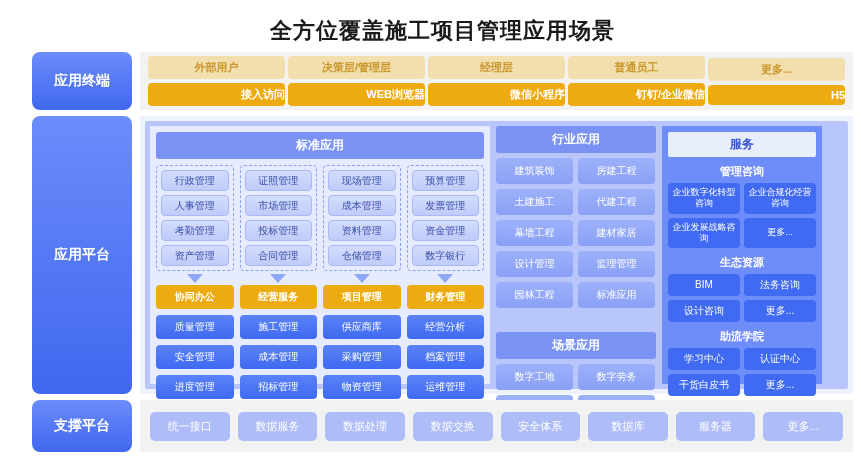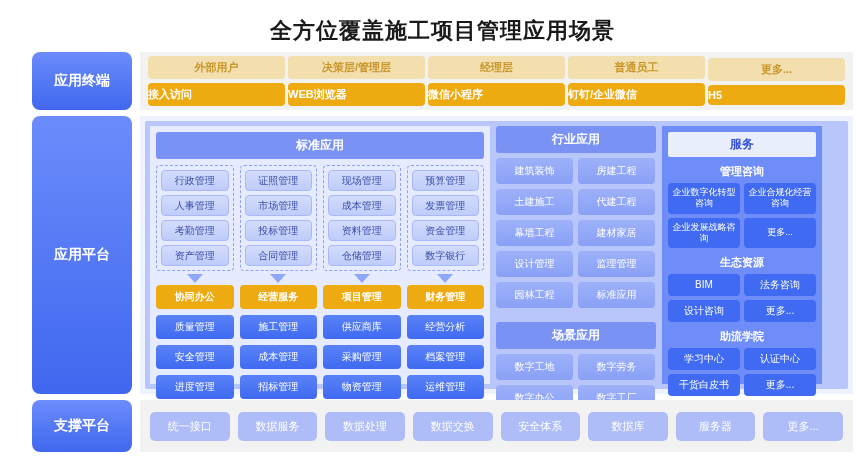--- a/index.html
+++ b/index.html
@@ -61,21 +61,21 @@
     font-weight: bold;
     text-align: center;
     border-radius: 4px;
     padding: 4px 0;
   }
   .term-bot {
     background: #eeab11;
     color: #ffffff;
     font-size: 11px;
     font-weight: bold;
-    text-align: left;
+    text-align: right;
     border-radius: 4px;
     padding: 4px 0;
   }
 
   
   .platform-band { height: 278px; }
   .platform-body {
     flex: 1;
     background: #eef1fe;
     padding: 5px;
@@ -91,21 +91,21 @@
     border-radius: 2px;
   }
 
   .app-col {
     background: #e6ebff;
     padding: 6px;
     display: flex;
     flex-direction: column;
   }
   .std-col { width: 340px; flex: 0 0 340px; }
-  .ind-col { width: 160px; flex: 0 0 160px; background: transparent; padding: 0; gap: 4px; }
+  .ind-col { width: 160px; flex: 0 0 160px; background: transparent; padding: 0; gap: 14px; }
 
   .sec-header {
     background: #7b92f5;
     color: #ffffff;
     font-size: 12px;
     font-weight: bold;
     text-align: center;
     padding: 5px 0;
     border-radius: 3px;
   }

